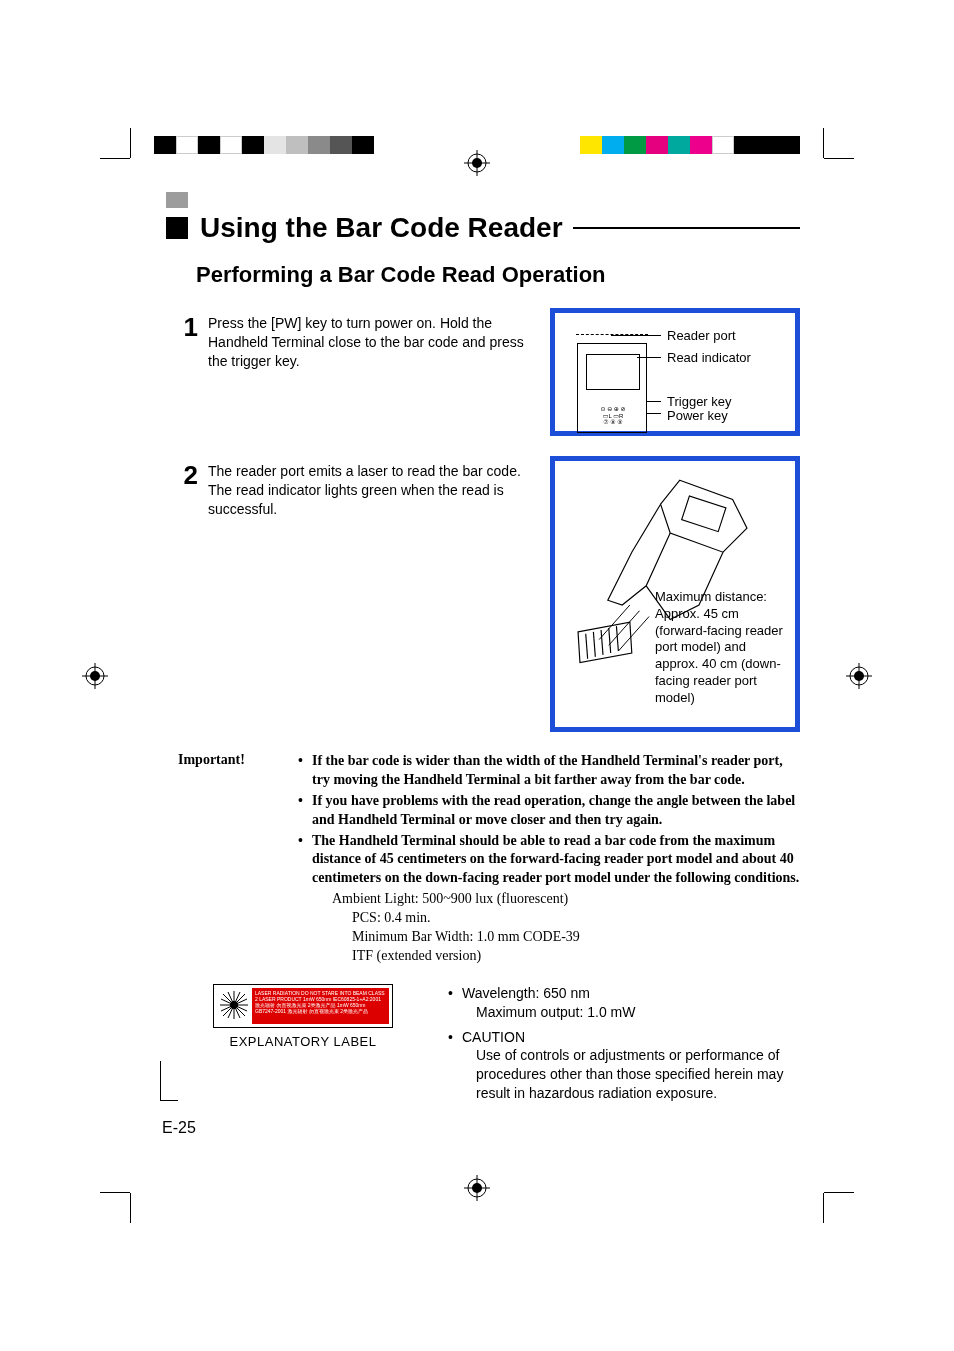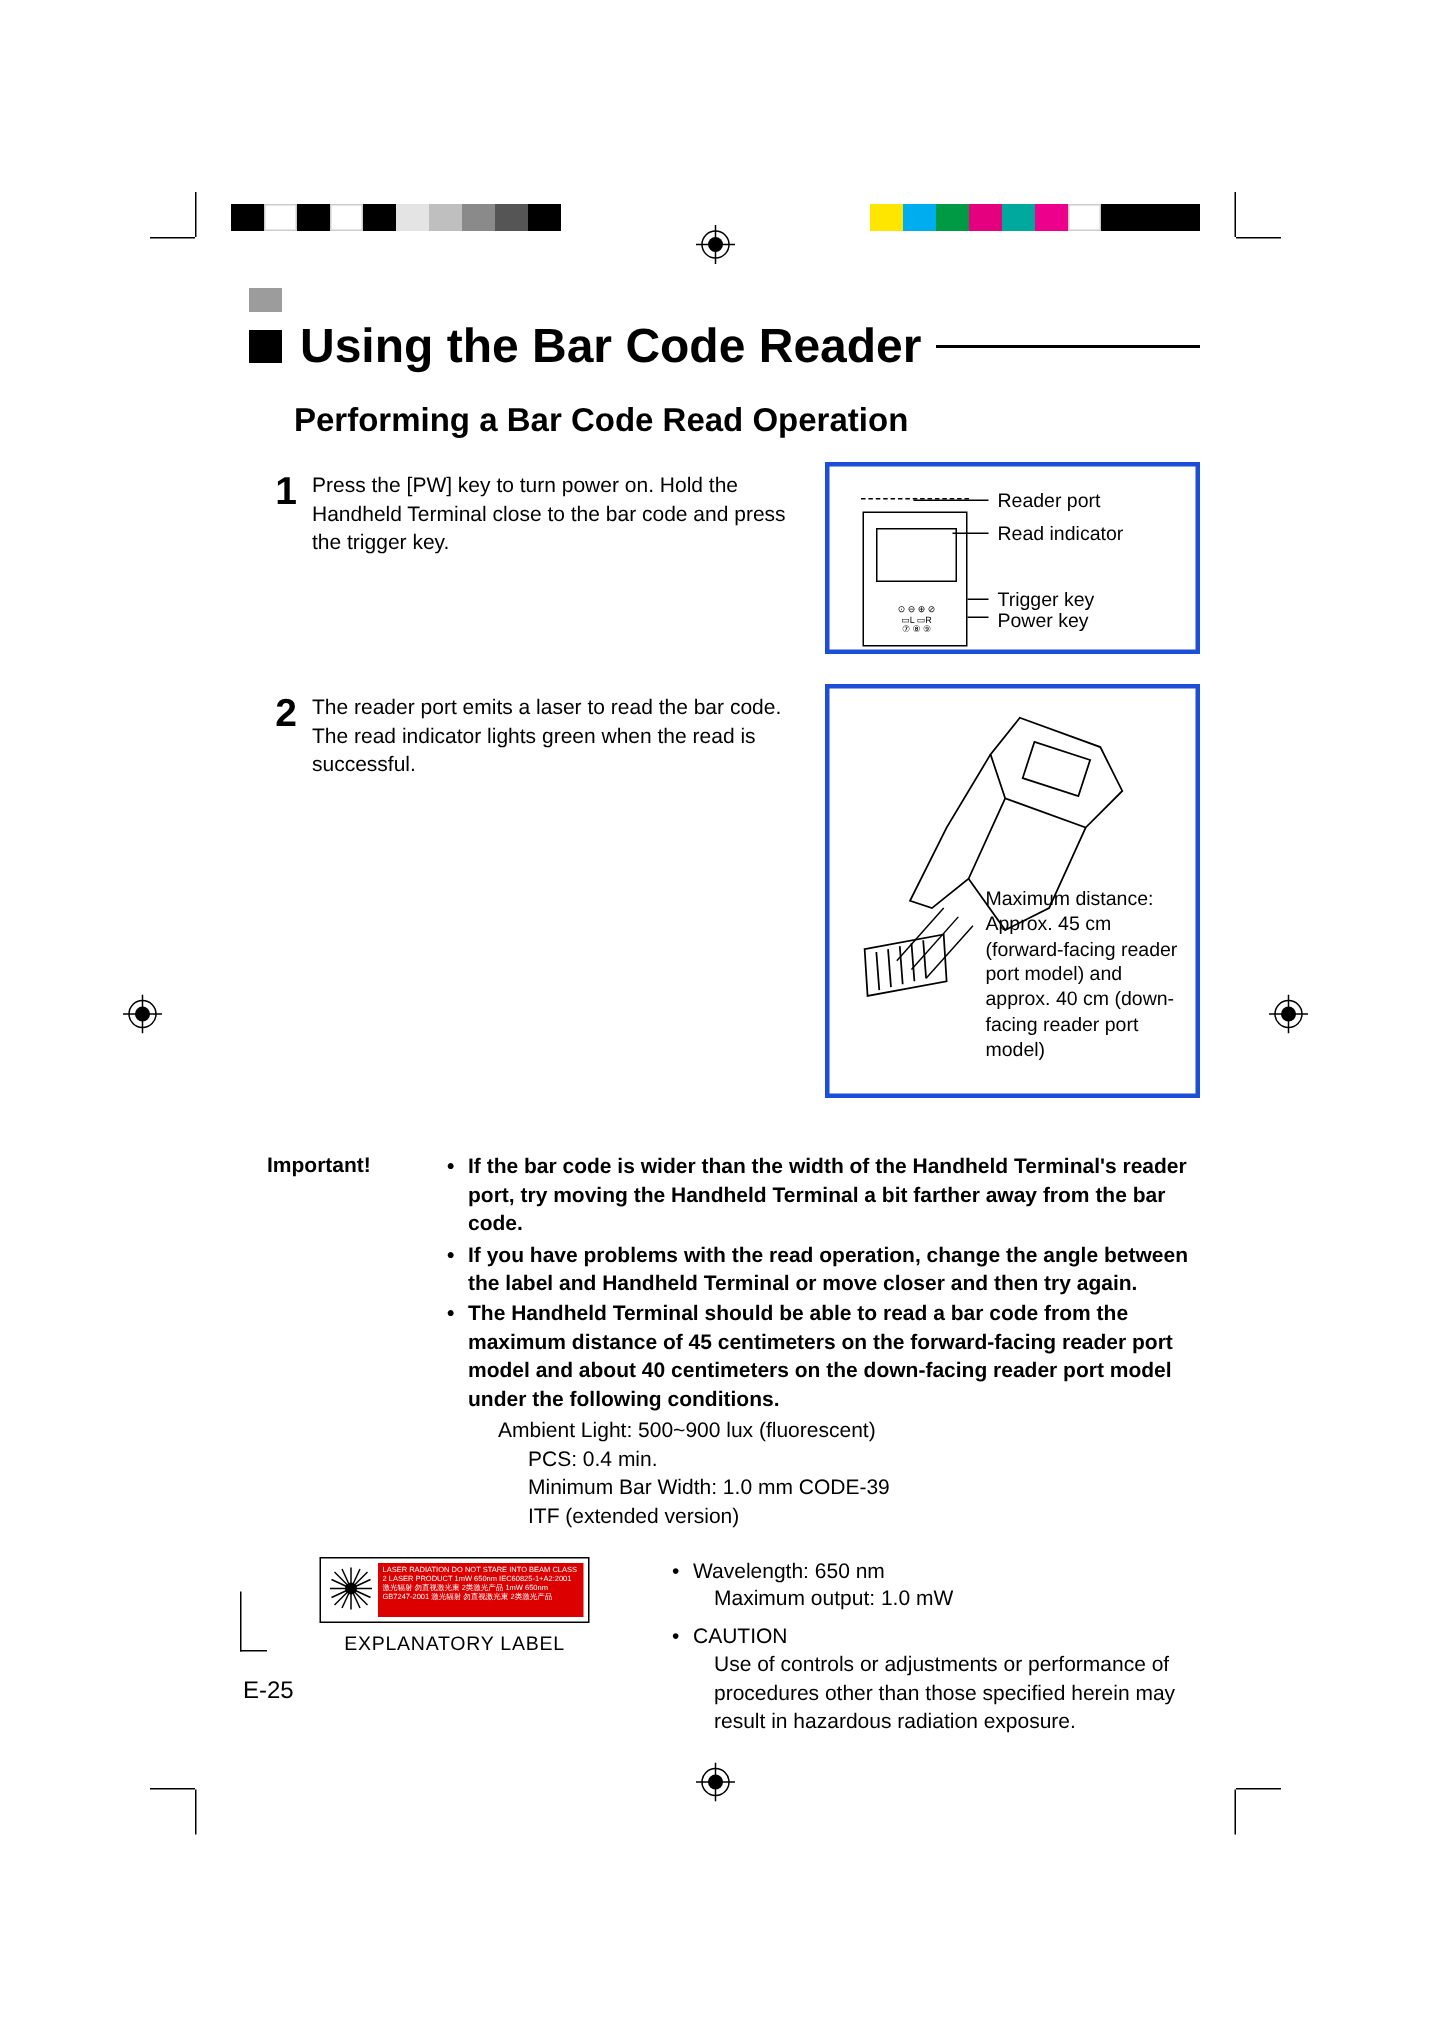--- a/index.html
+++ b/index.html
@@ -69,21 +69,21 @@
     margin-top: 4px;
   }
   .heading-square {
     width: 22px; height: 22px;
     background: #000;
     flex-shrink: 0;
     margin-left: 6px;
     margin-right: 12px;
   }
   .heading-title {
-    font-size: 32px;
+    font-size: 28px;
     font-weight: bold;
   }
   .heading-rule {
     flex: 1;
     height: 2px;
     background: #000;
     margin-left: 10px;
   }
   .subheading {
     font-size: 22px;
@@ -118,21 +118,21 @@
     width: 20px;
     text-align: right;
   }
   .step-text {
     font-size: 14px;
     line-height: 1.35;
     flex: 1;
   }
   .step-figure {
     width: 250px;
-    border: 3px solid #1d4ed8;
+    border: 5px solid #1d4ed8;
     flex-shrink: 0;
     position: relative;
   }
 
   .fig1 { height: 128px; }
   .fig1-device {
     position: absolute;
     left: 22px;
     top: 30px;
     width: 70px;
@@ -177,22 +177,23 @@
     right: 12px;
     bottom: 20px;
     width: 128px;
     font-size: 13px;
     line-height: 1.3;
   }
 
   .important-block {
     display: flex;
     gap: 30px;
-    margin-top: 36px;
+    margin-top: 20px;
     font-size: 14px;
+    font-family: Liberation Serif, serif;
   }
   .important-label {
     font-weight: bold;
     width: 90px;
     flex-shrink: 0;
   }
   .important-body { flex: 1; }
   .important-body ul {
     list-style: none;
     padding: 0;

